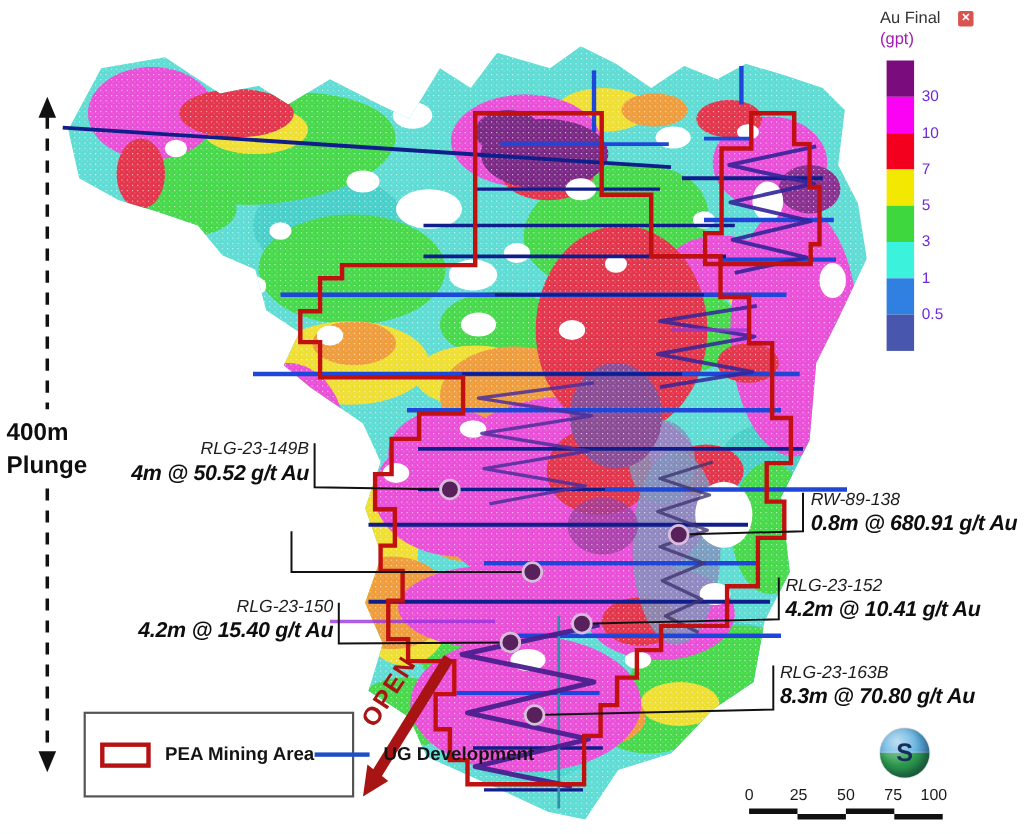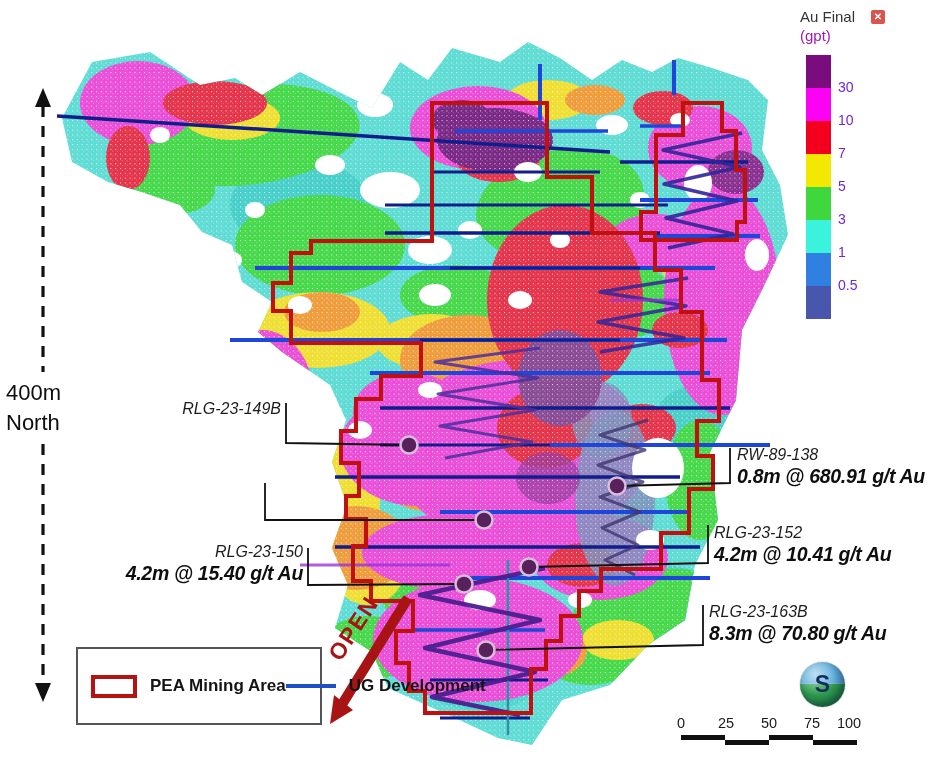--- a/index.html
+++ b/index.html
@@ -8,21 +8,21 @@
   .stage svg.map { position:absolute; left:0; top:0; }
 
   
   .callout { position:absolute; width:235px; }
   .co-left { text-align:right; }
   .co-right { text-align:left; }
   .co-name { font-style:italic; font-size:16px; color:#1c1c1c; line-height:19px; white-space:nowrap; }
   .co-val  { font-style:italic; font-weight:bold; font-size:19.5px; color:#0e0e0e; line-height:24px; white-space:nowrap; letter-spacing:-0.3px; }
 
   
-  .depth-label { position:absolute; left:6px; top:378px; font-weight:normal; font-size:22px; color:#0e0e0e; line-height:30px; }
+  .depth-label { position:absolute; left:6px; top:378px; font-weight:bold; font-size:22px; color:#0e0e0e; line-height:30px; }
 
   
   .open-label { position:absolute; left:318px; top:615px; color:#A81414; font-weight:bold;
                 font-size:23px; letter-spacing:1.5px; transform:rotate(-57deg); transform-origin:center; }
 
   
   .legend-box { position:absolute; left:76px; top:647px; width:246px; height:78px; background:#fff;
                 border:2px solid #555; box-sizing:border-box; padding:9px 13px; display:flex;
                 flex-direction:row; justify-content:space-between; }
   .legend-row { display:flex; align-items:center; gap:13px; }
@@ -252,25 +252,26 @@
       <circle cx="484" cy="520" r="8.5"></circle>
       <circle cx="464" cy="584" r="8.5"></circle>
       <circle cx="617" cy="486" r="8.5"></circle>
       <circle cx="529" cy="567" r="8.5"></circle>
       <circle cx="486" cy="650" r="8.5"></circle>
     </g>
   </svg>
 
   <div class="depth-label">
     <div>400m</div>
-    <div>North</div>
+    <div>Plunge</div>
   </div>
 
   <div class="callout co-left" style="left:46px; top:399px;">
     <div class="co-name">RLG-23-149B</div>
+    <div class="co-val">4m @ 50.52 g/t Au</div>
   </div>
   <div class="callout co-left" style="left:68px; top:542px;">
     <div class="co-name">RLG-23-150</div>
     <div class="co-val">4.2m @ 15.40 g/t Au</div>
   </div>
 
   <div class="callout co-right" style="left:737px; top:445px;">
     <div class="co-name">RW-89-138</div>
     <div class="co-val">0.8m @ 680.91 g/t Au</div>
   </div>

